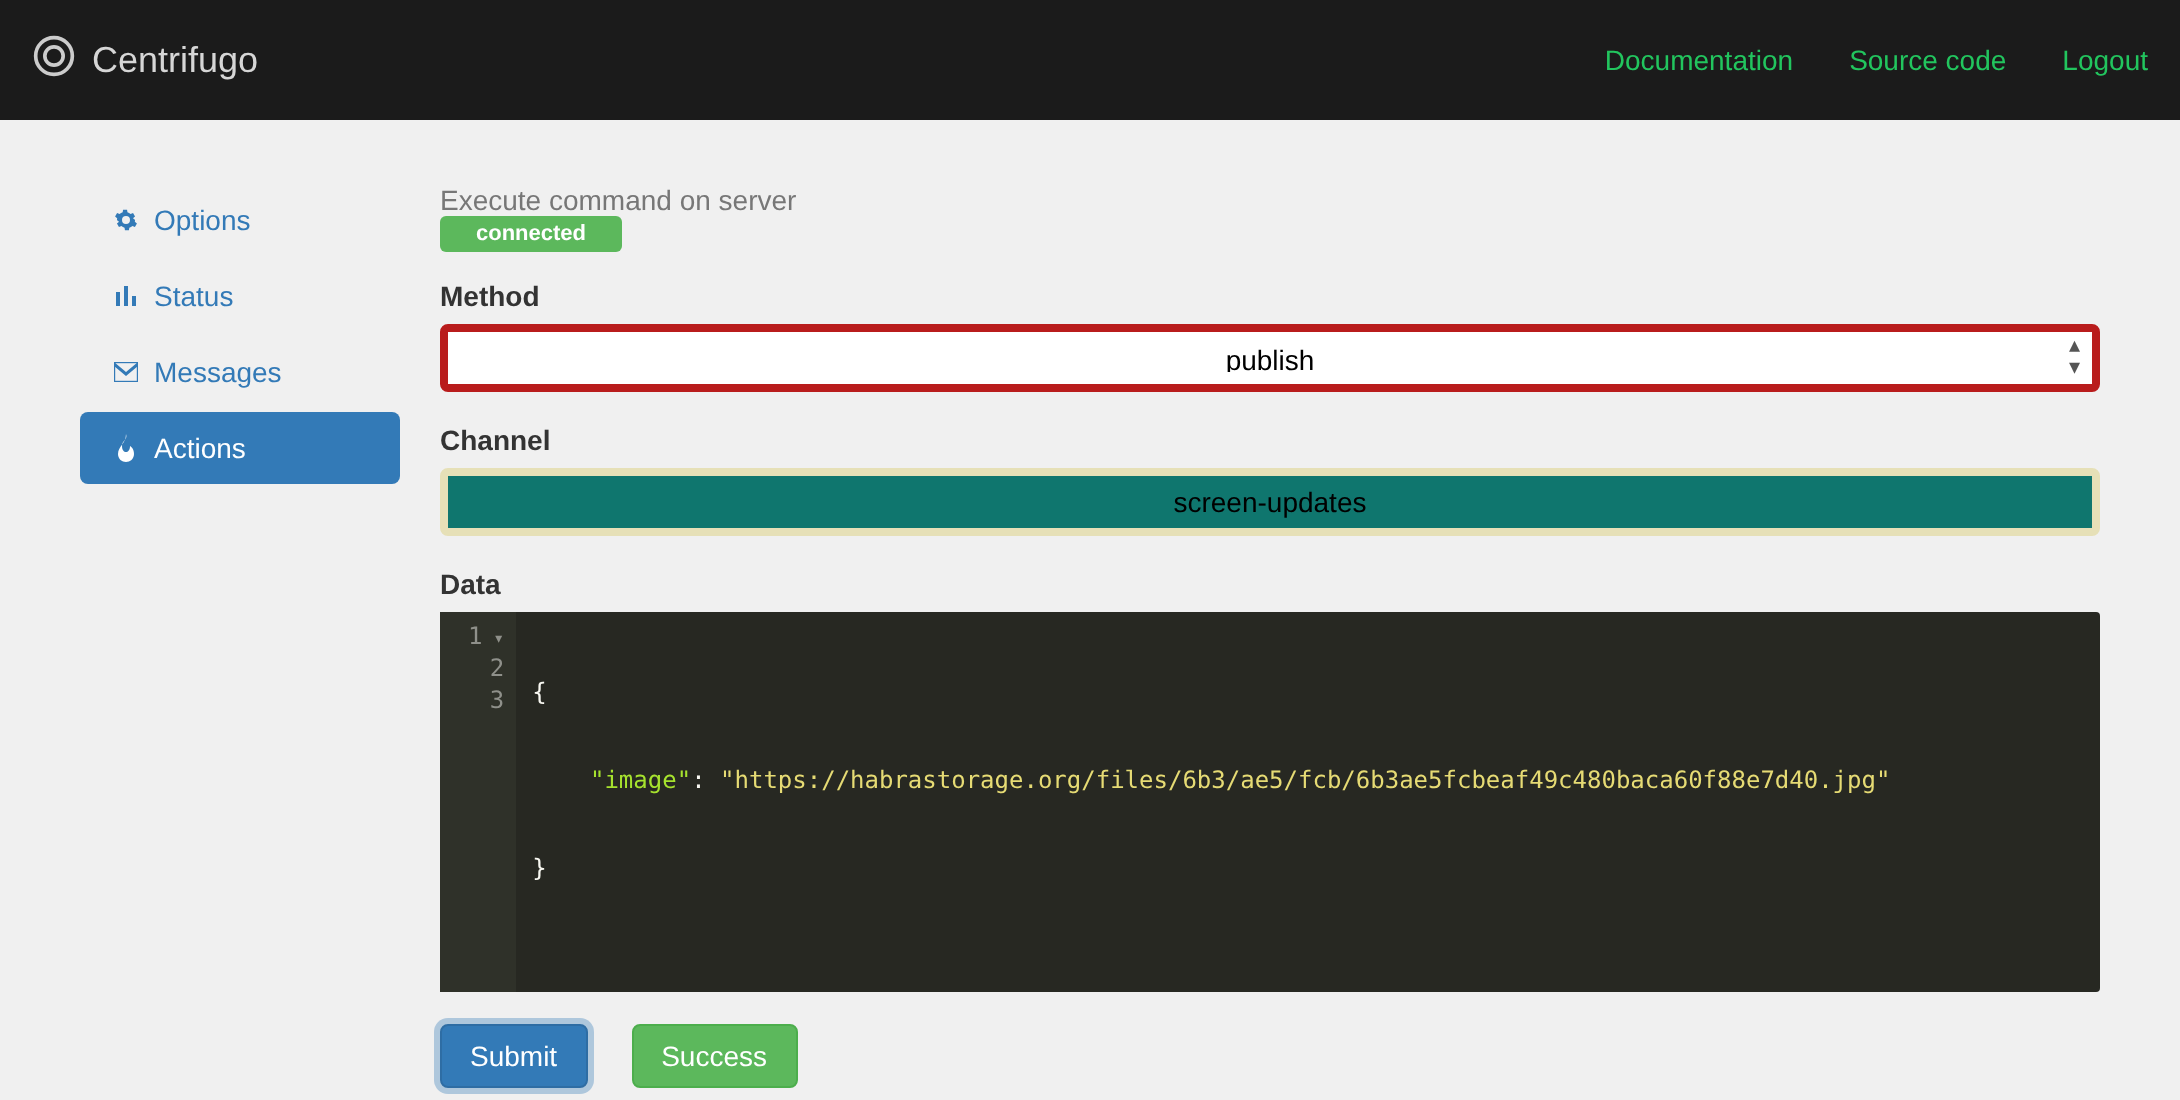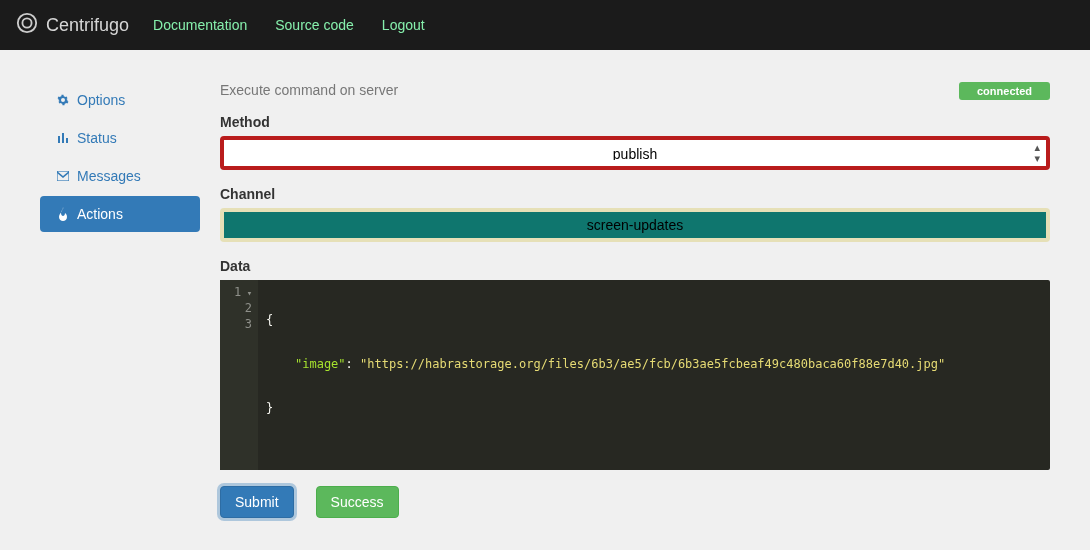--- a/index.html
+++ b/index.html
@@ -4,39 +4,40 @@
   <style>
     * { box-sizing: border-box; margin: 0; padding: 0; }
     body {
       font-family: "Helvetica Neue", Helvetica, Arial, sans-serif;
       font-size: 14px;
       background: #f0f0f0;
       color: #333;
     }
     .navbar {
       background: #1b1b1b;
-      height: 50px;
+      height: 60px;
       display: flex;
       align-items: center;
       padding: 12px 16px;
+      justify-content: space-between;
     }
     .navbar .logo {
       display: flex;
       align-items: center;
       color: #d6d6d6;
       font-size: 18px;
       margin-right: 24px;
     }
     .navbar .logo svg { margin-right: 8px; }
     .navbar .nav-links {
       display: flex;
       gap: 28px;
     }
     .navbar .nav-links a {
-      color: #86efac;
+      color: #22c55e;
       text-decoration: none;
       font-size: 14px;
       cursor: pointer;
     }
     .container {
       display: flex;
       padding: 32px 40px 0 40px;
       max-width: 1090px;
     }
     .sidebar {
@@ -68,20 +69,21 @@
     }
     .main {
       flex: 1;
       margin-left: 20px;
     }
     .toprow {
       display: flex;
       justify-content: space-between;
       align-items: flex-start;
       margin-bottom: 14px;
+      flex-direction: column;
     }
     .subtitle {
       color: #777;
       font-size: 14px;
     }
     .badge {
       background: #5cb85c;
       color: #fff;
       font-size: 11px;
       font-weight: bold;

